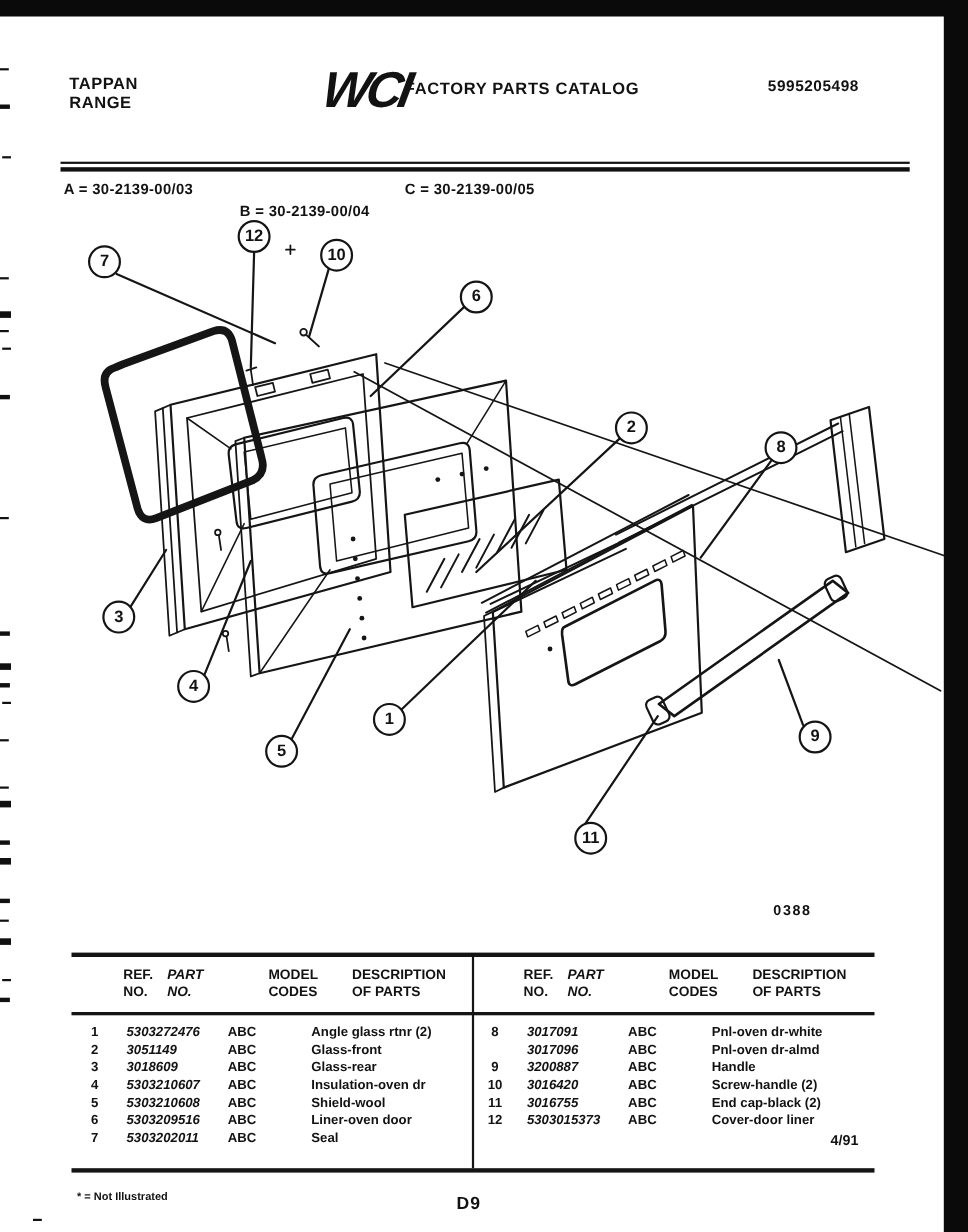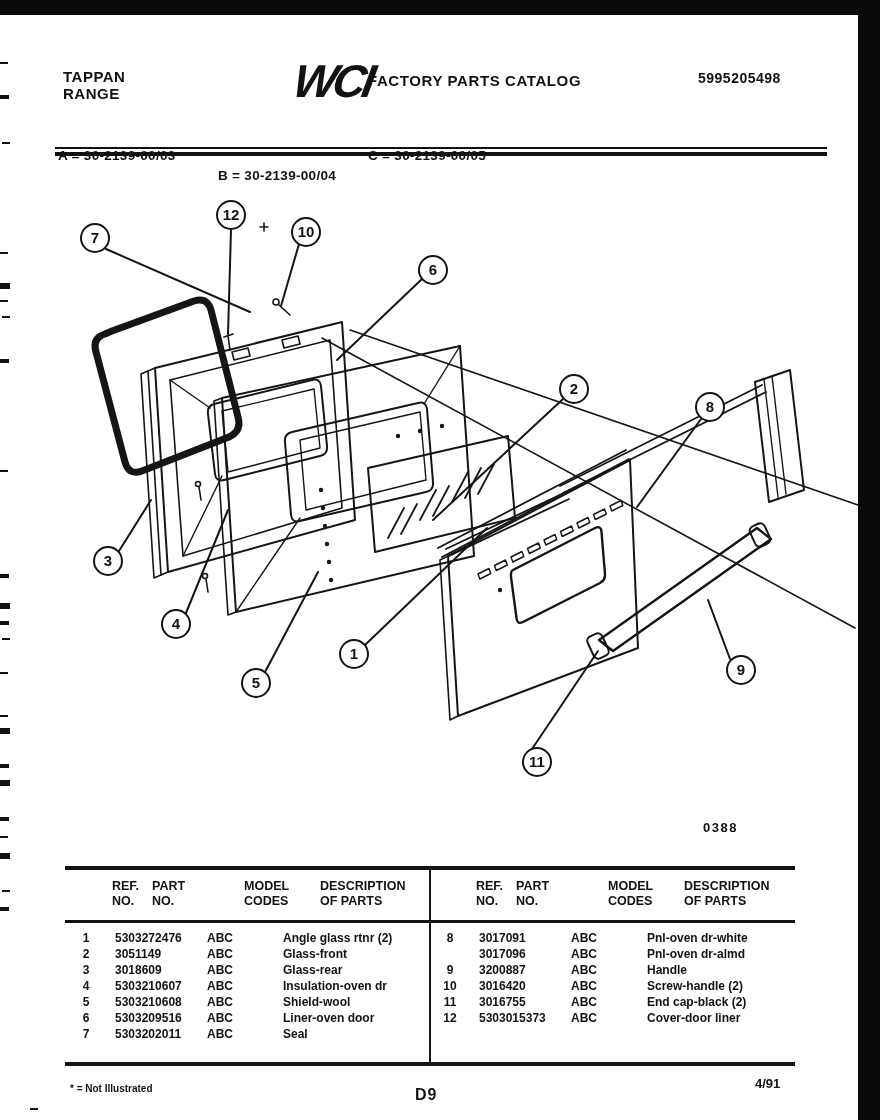--- a/index.html
+++ b/index.html
@@ -23,21 +23,21 @@
     3px 738px 0 -1px #111,0 756px 0 1px #111,0 774px 0 0 #111,0 793px 0 2px #111,
     0 810px 0 -1px #111,2px 828px 0 0 #111,0 846px 0 1px #111,0 864px 0 -1px #111,
     30px 1046px 0 0 #111;}
   
   .brand{left:63px;top:68px;font-size:15px;line-height:17px;letter-spacing:.5px;}
   .logo{left:294px;top:54px;font-size:46px;font-style:italic;font-weight:700;
         letter-spacing:-4px;transform:skewX(-10deg);}
   .cat-title{left:368px;top:72px;font-size:15px;letter-spacing:.6px;}
   .pubno{left:698px;top:70px;font-size:14px;letter-spacing:.5px;}
   .rule{left:55px;top:147px;width:772px;height:9px;border-top:2px solid #111;border-bottom:4px solid #111;box-sizing:border-box;}
-  .model{top:148px;font-size:13.5px;letter-spacing:.3px;}
+  .model{top:164px;font-size:13.5px;letter-spacing:.3px;}
   .m-a{left:58px;} .m-b{left:218px;margin-top:20px;} .m-c{left:368px;}
   
   svg.diagram{left:0;top:0;}
   .balloon{
     width:30px;height:30px;border:2.5px solid #141414;border-radius:50%;
     background:#fff;box-sizing:border-box;text-align:center;
     font-size:15px;line-height:25px;font-weight:700;z-index:3;
   }
   .diag-code{left:703px;top:820px;font-size:13px;letter-spacing:1.5px;}
   
@@ -45,29 +45,29 @@
     border-top:4px solid #141414;border-bottom:4px solid #141414;box-sizing:border-box;}
   .tdivider{position:absolute;left:364px;top:0;bottom:0;width:2px;background:#141414;}
   .thead-line{position:absolute;left:0;right:0;top:50px;height:3px;background:#141414;}
   .half{position:absolute;top:0;font-size:12px;}
   .hleft{left:8px;width:352px;}
   .hright{left:372px;width:352px;}
   .hdr{position:absolute;top:9px;left:0;right:0;display:flex;font-size:12.5px;font-weight:700;line-height:15px;}
   .rows{position:absolute;top:60px;left:0;right:0;}
   .prow{display:flex;height:16px;line-height:16px;font-weight:700;}
   .c-ref{width:26px;flex:none;text-align:center;}
-  .c-part{width:92px;flex:none;margin-left:16px;}
+  .c-part{width:92px;flex:none;margin-left:16px;font-style:italic;}
   .c-model{width:76px;flex:none;}
   .c-desc{flex:1;}
   .hcell div{white-space:nowrap;padding-left:37px;}
   .hdr .c-ref{text-align:left;padding-left:2px;box-sizing:border-box;}
   
   .foot-note{left:70px;top:1083px;font-size:10px;}
   .foot-page{left:415px;top:1086px;font-size:16px;letter-spacing:1px;text-align:center;}
-  .foot-date{left:755px;top:1076px;font-size:13px;}
+  .foot-date{left:755px;top:1029px;font-size:13px;}
 </style>
 </head>
 <body>
 
 <div class="abs band-top"></div>
 <div class="abs band-right"></div>
 <div class="abs scratch"></div>
 
 <div class="abs brand b">
   <div>TAPPAN</div>

